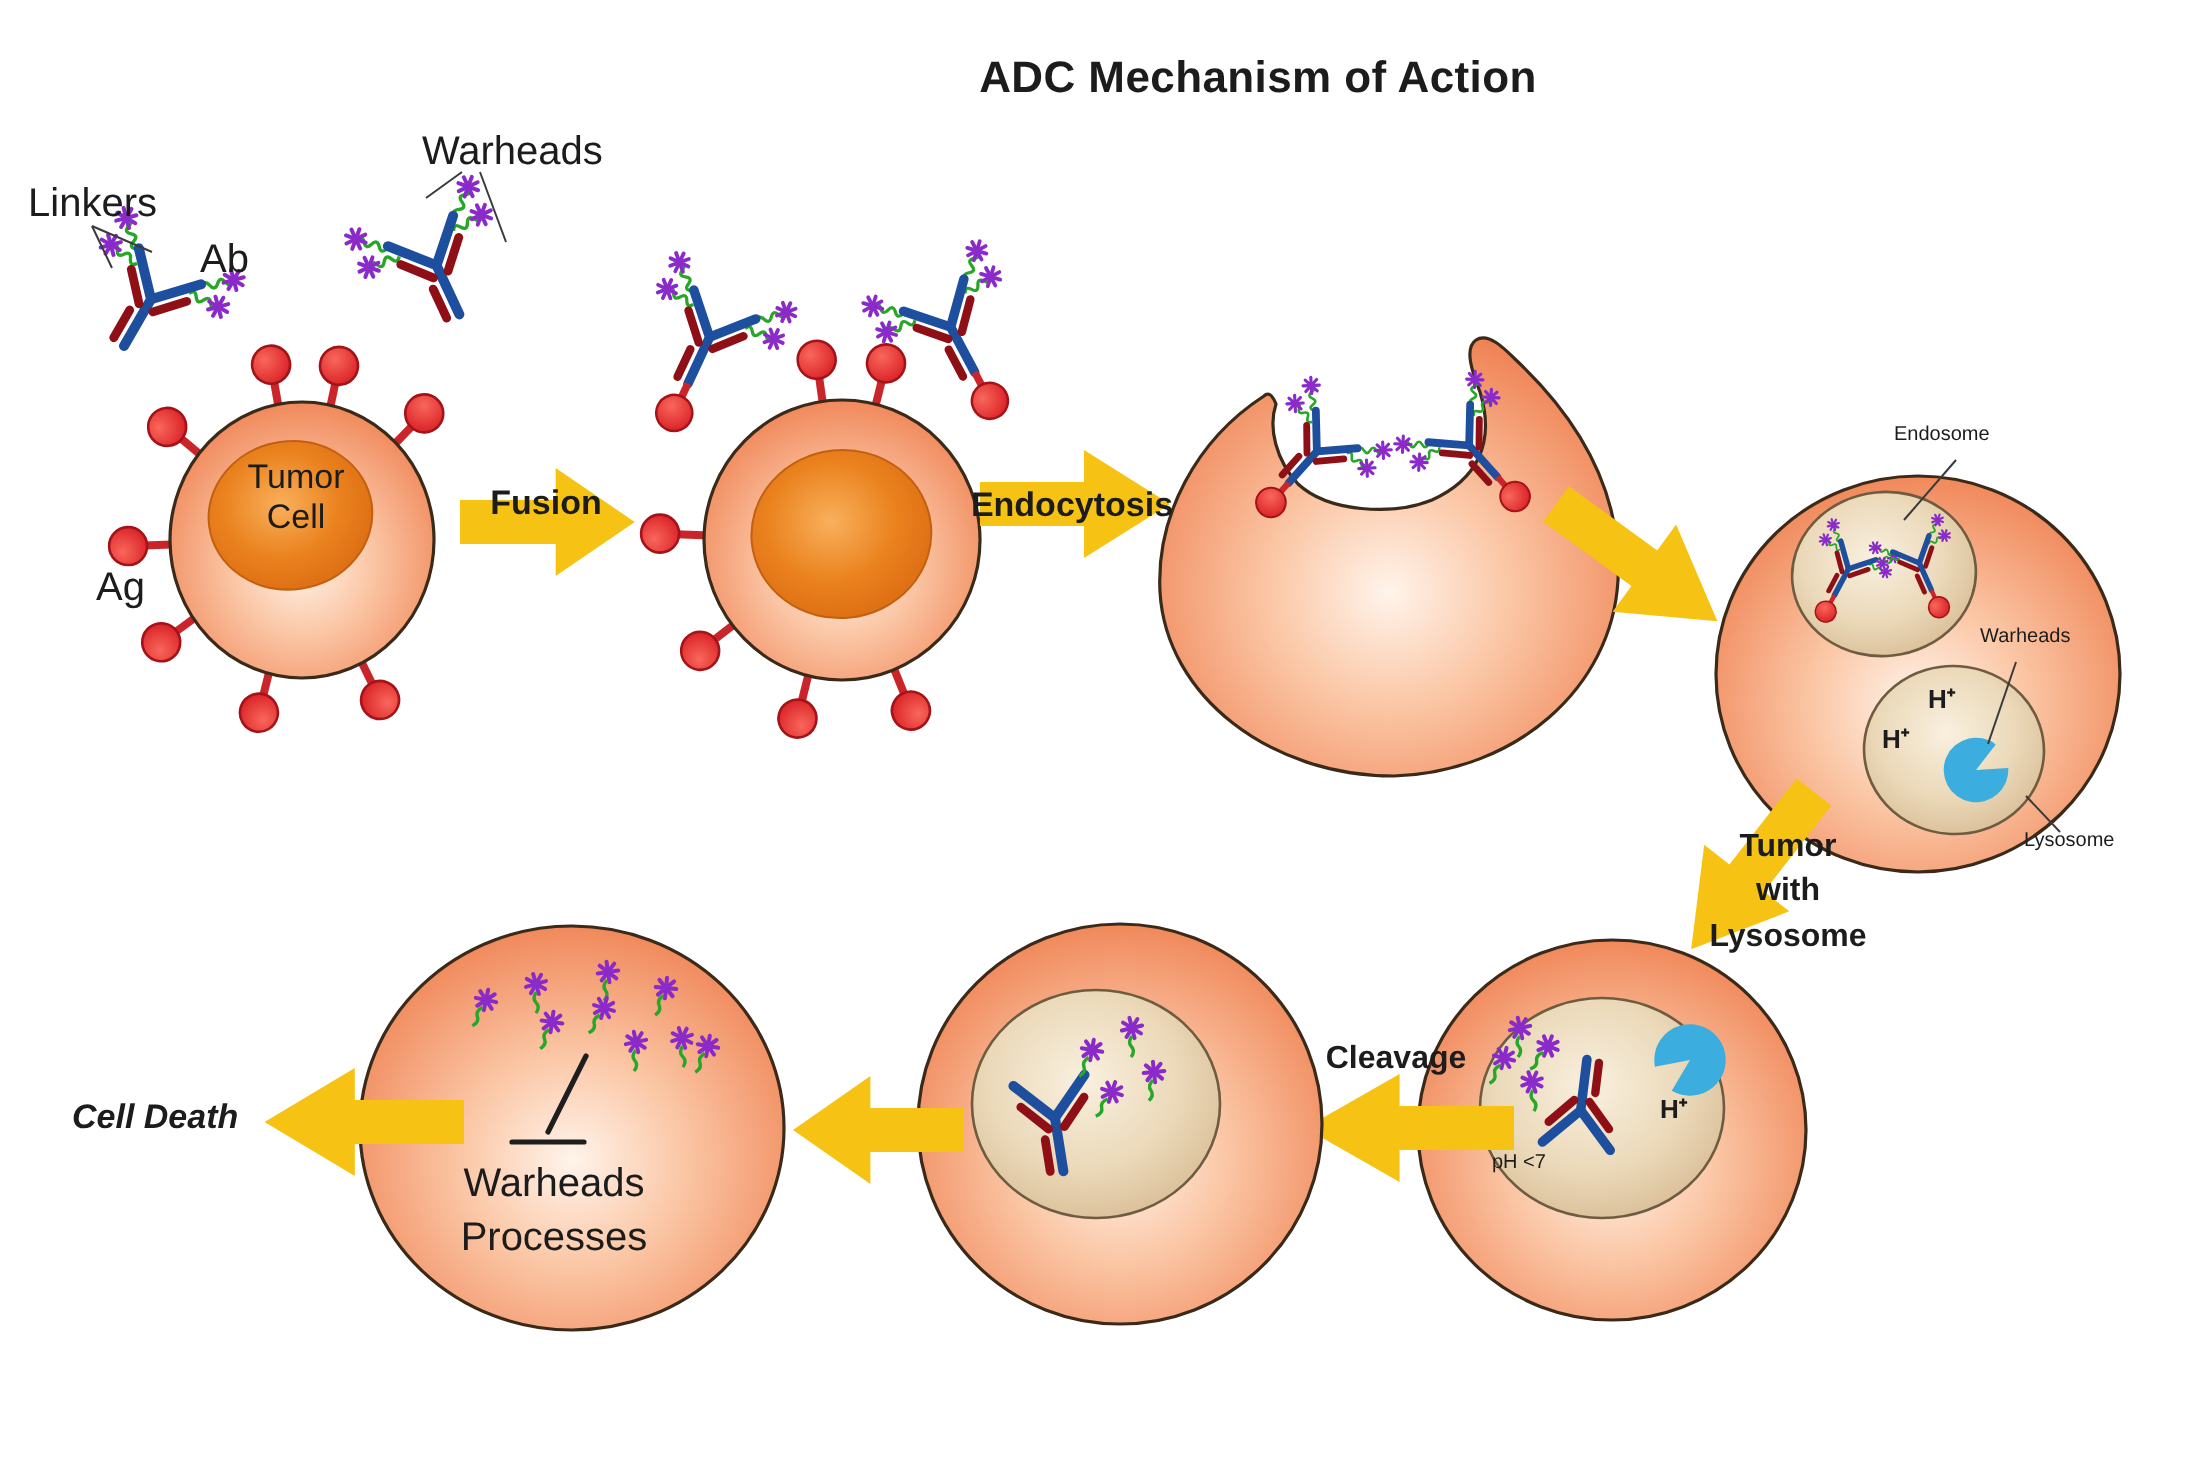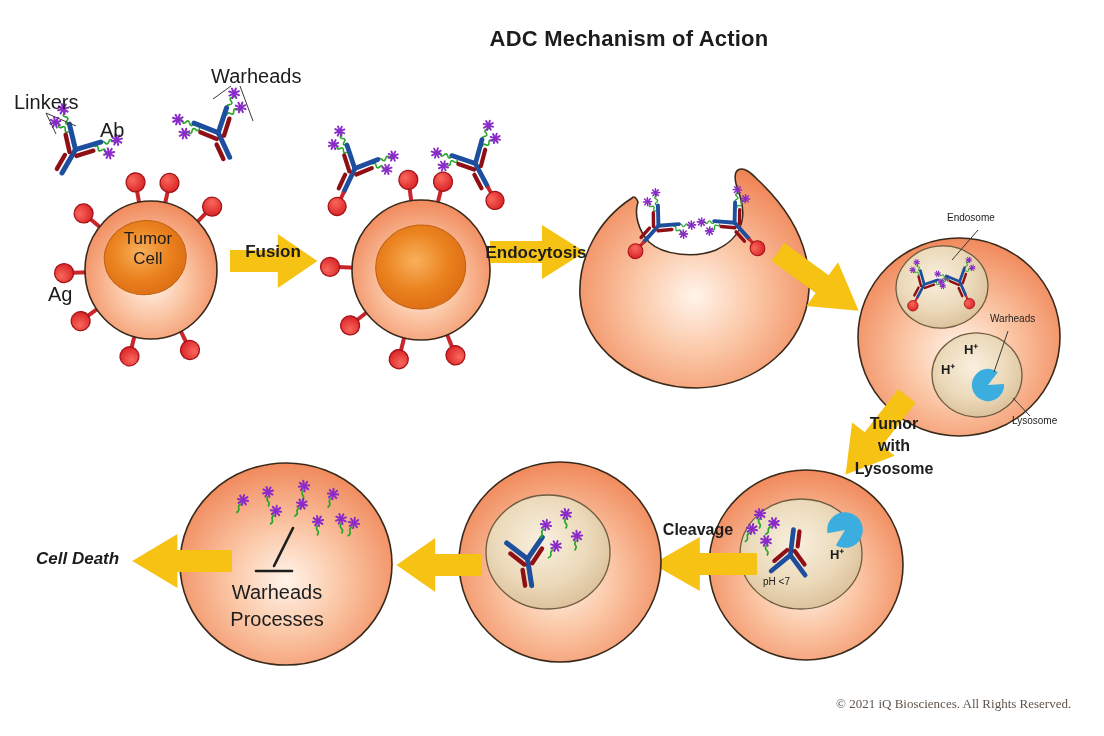--- a/index.html
+++ b/index.html
@@ -300,26 +300,25 @@
 <div class="lbl hplus" style="left:941px;top:363px;">H⁺</div>
 <div class="lbl ann-sm" style="left:1012px;top:415px;">Lysosome</div>
 
 <div class="lbl step-sm ctr" style="left:894px;top:413px;line-height:1.4;">
   <div>Tumor</div>
   <div>with</div>
   <div>Lysosome</div>
 </div>
 
 <div class="lbl hplus" style="left:830px;top:548px;">H⁺</div>
-<div class="lbl ann-sm" style="left:763px;top:576px;">pH &lt;7</div>
+<div class="lbl ann-sm" style="left:746px;top:576px;">pH &lt;7</div>
 
 <div class="lbl step-sm ctr" style="left:698px;top:521px;">Cleavage</div>
 
 <div class="lbl ann ctr" style="left:277px;top:579px;line-height:1.35;">
   <div>Warheads</div>
   <div>Processes</div>
 </div>
 
 <div class="lbl step" style="left:36px;top:549px;font-style:italic;">Cell Death</div>
 
-<div class="lbl copyright" style="left:836px;top:697px;">© 2021 iQ Biosciences. All Rights Reserved.</div>
 
 </div>
 
 </body></html>

